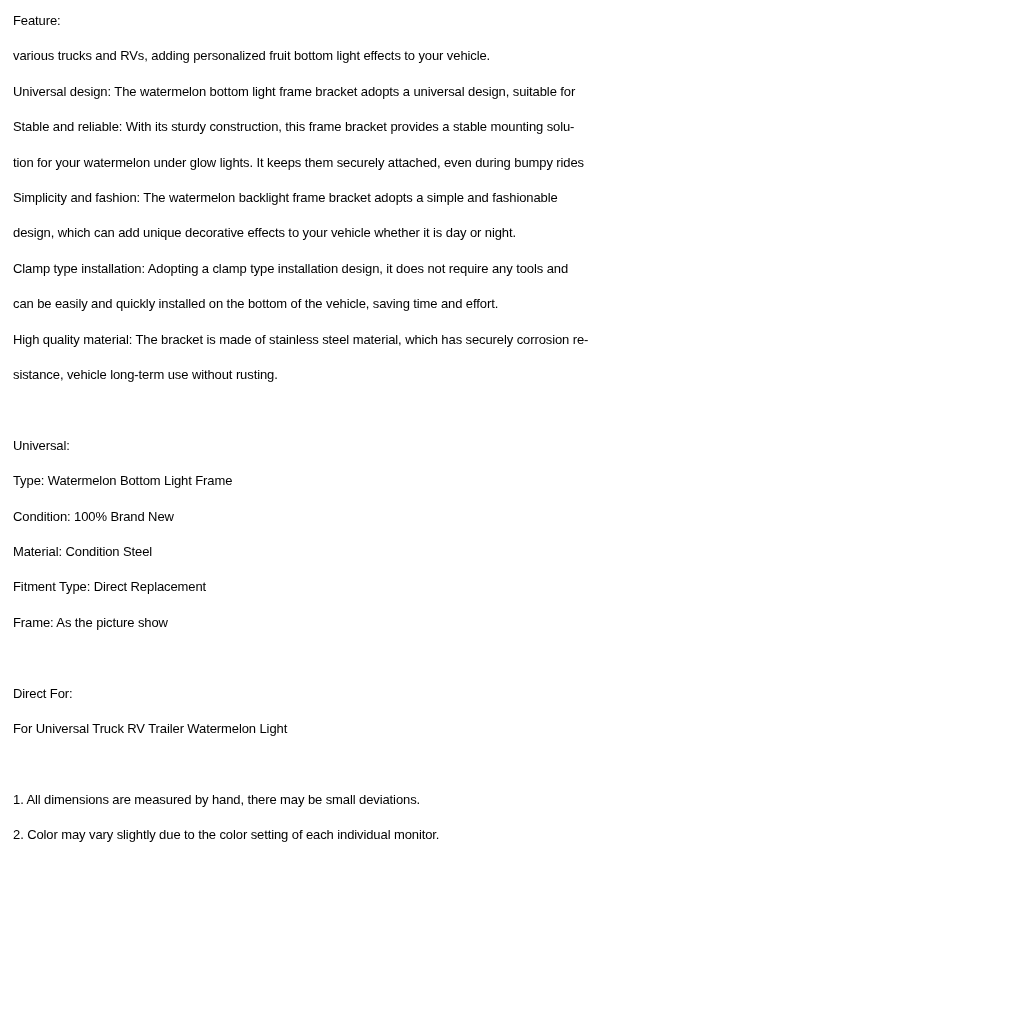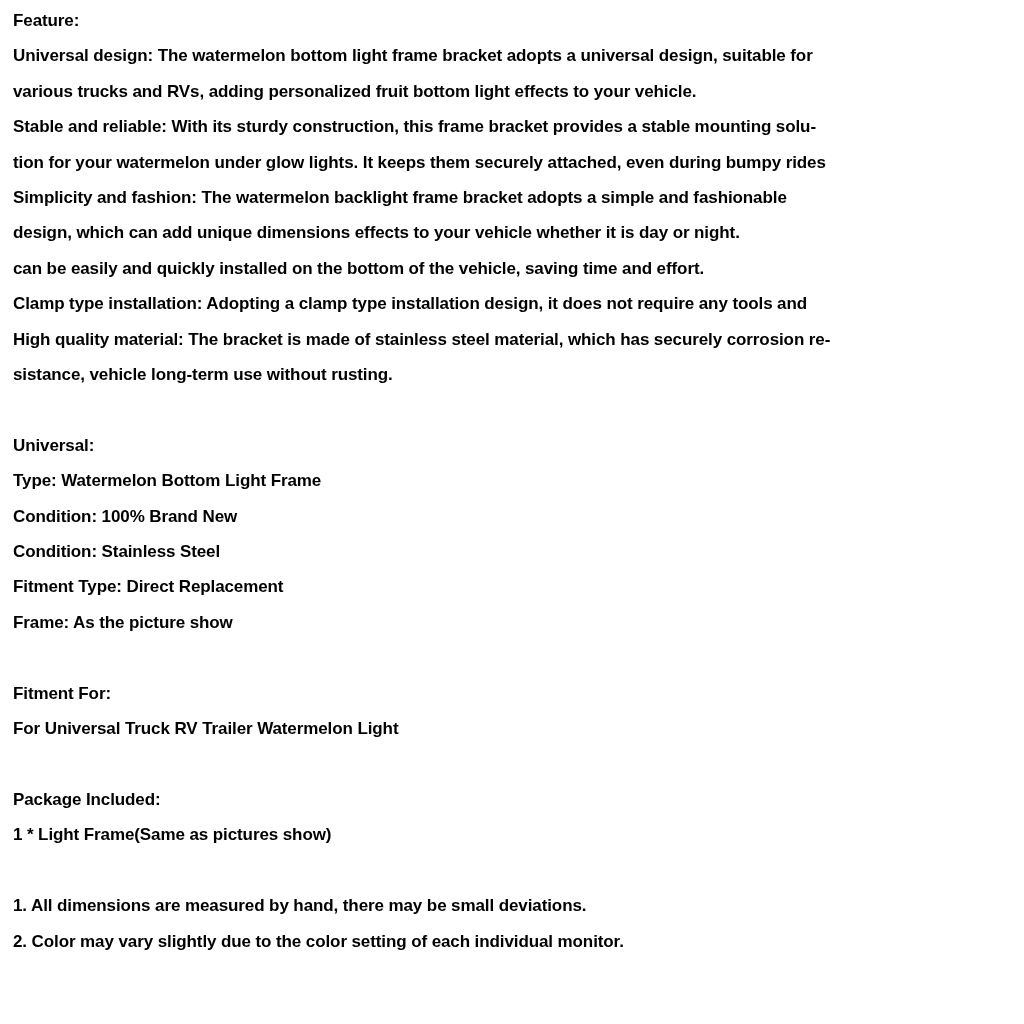--- a/index.html
+++ b/index.html
@@ -19,63 +19,59 @@
     box-sizing: border-box;
     width: 1024px;
   }
   .section {
     margin: 0 0 35.4px 0;
   }
   .section:last-child {
     margin-bottom: 0;
   }
   .line {
-    font-size: 17px;
-    font-weight: 700;
+    font-size: 13px;
+    font-weight: 400;
     line-height: 35.4px;
     letter-spacing: -0.1px;
     white-space: nowrap;
   }
 </style>
 </head>
 <body>
 
 <div class="page">
 
   <div class="section">
     <div class="line">Feature:</div>
+    <div class="line">various trucks and RVs, adding personalized fruit bottom light effects to your vehicle.</div>
     <div class="line">Universal design: The watermelon bottom light frame bracket adopts a universal design, suitable for</div>
-    <div class="line">various trucks and RVs, adding personalized fruit bottom light effects to your vehicle.</div>
     <div class="line">Stable and reliable: With its sturdy construction, this frame bracket provides a stable mounting solu-</div>
     <div class="line">tion for your watermelon under glow lights. It keeps them securely attached, even during bumpy rides</div>
     <div class="line">Simplicity and fashion: The watermelon backlight frame bracket adopts a simple and fashionable</div>
-    <div class="line">design, which can add unique dimensions effects to your vehicle whether it is day or night.</div>
+    <div class="line">design, which can add unique decorative effects to your vehicle whether it is day or night.</div>
+    <div class="line">Clamp type installation: Adopting a clamp type installation design, it does not require any tools and</div>
     <div class="line">can be easily and quickly installed on the bottom of the vehicle, saving time and effort.</div>
-    <div class="line">Clamp type installation: Adopting a clamp type installation design, it does not require any tools and</div>
     <div class="line">High quality material: The bracket is made of stainless steel material, which has securely corrosion re-</div>
     <div class="line">sistance, vehicle long-term use without rusting.</div>
   </div>
 
   <div class="section">
     <div class="line">Universal:</div>
     <div class="line">Type: Watermelon Bottom Light Frame</div>
     <div class="line">Condition: 100% Brand New</div>
-    <div class="line">Condition: Stainless Steel</div>
+    <div class="line">Material: Condition Steel</div>
     <div class="line">Fitment Type: Direct Replacement</div>
     <div class="line">Frame: As the picture show</div>
   </div>
 
   <div class="section">
-    <div class="line">Fitment For:</div>
+    <div class="line">Direct For:</div>
     <div class="line">For Universal Truck RV Trailer Watermelon Light</div>
   </div>
 
-  <div class="section">
-    <div class="line">Package Included:</div>
-    <div class="line">1 * Light Frame(Same as pictures show)</div>
-  </div>
 
   <div class="section">
     <div class="line">1. All dimensions are measured by hand, there may be small deviations.</div>
     <div class="line">2. Color may vary slightly due to the color setting of each individual monitor.</div>
   </div>
 
 </div>
 
 </body></html>

